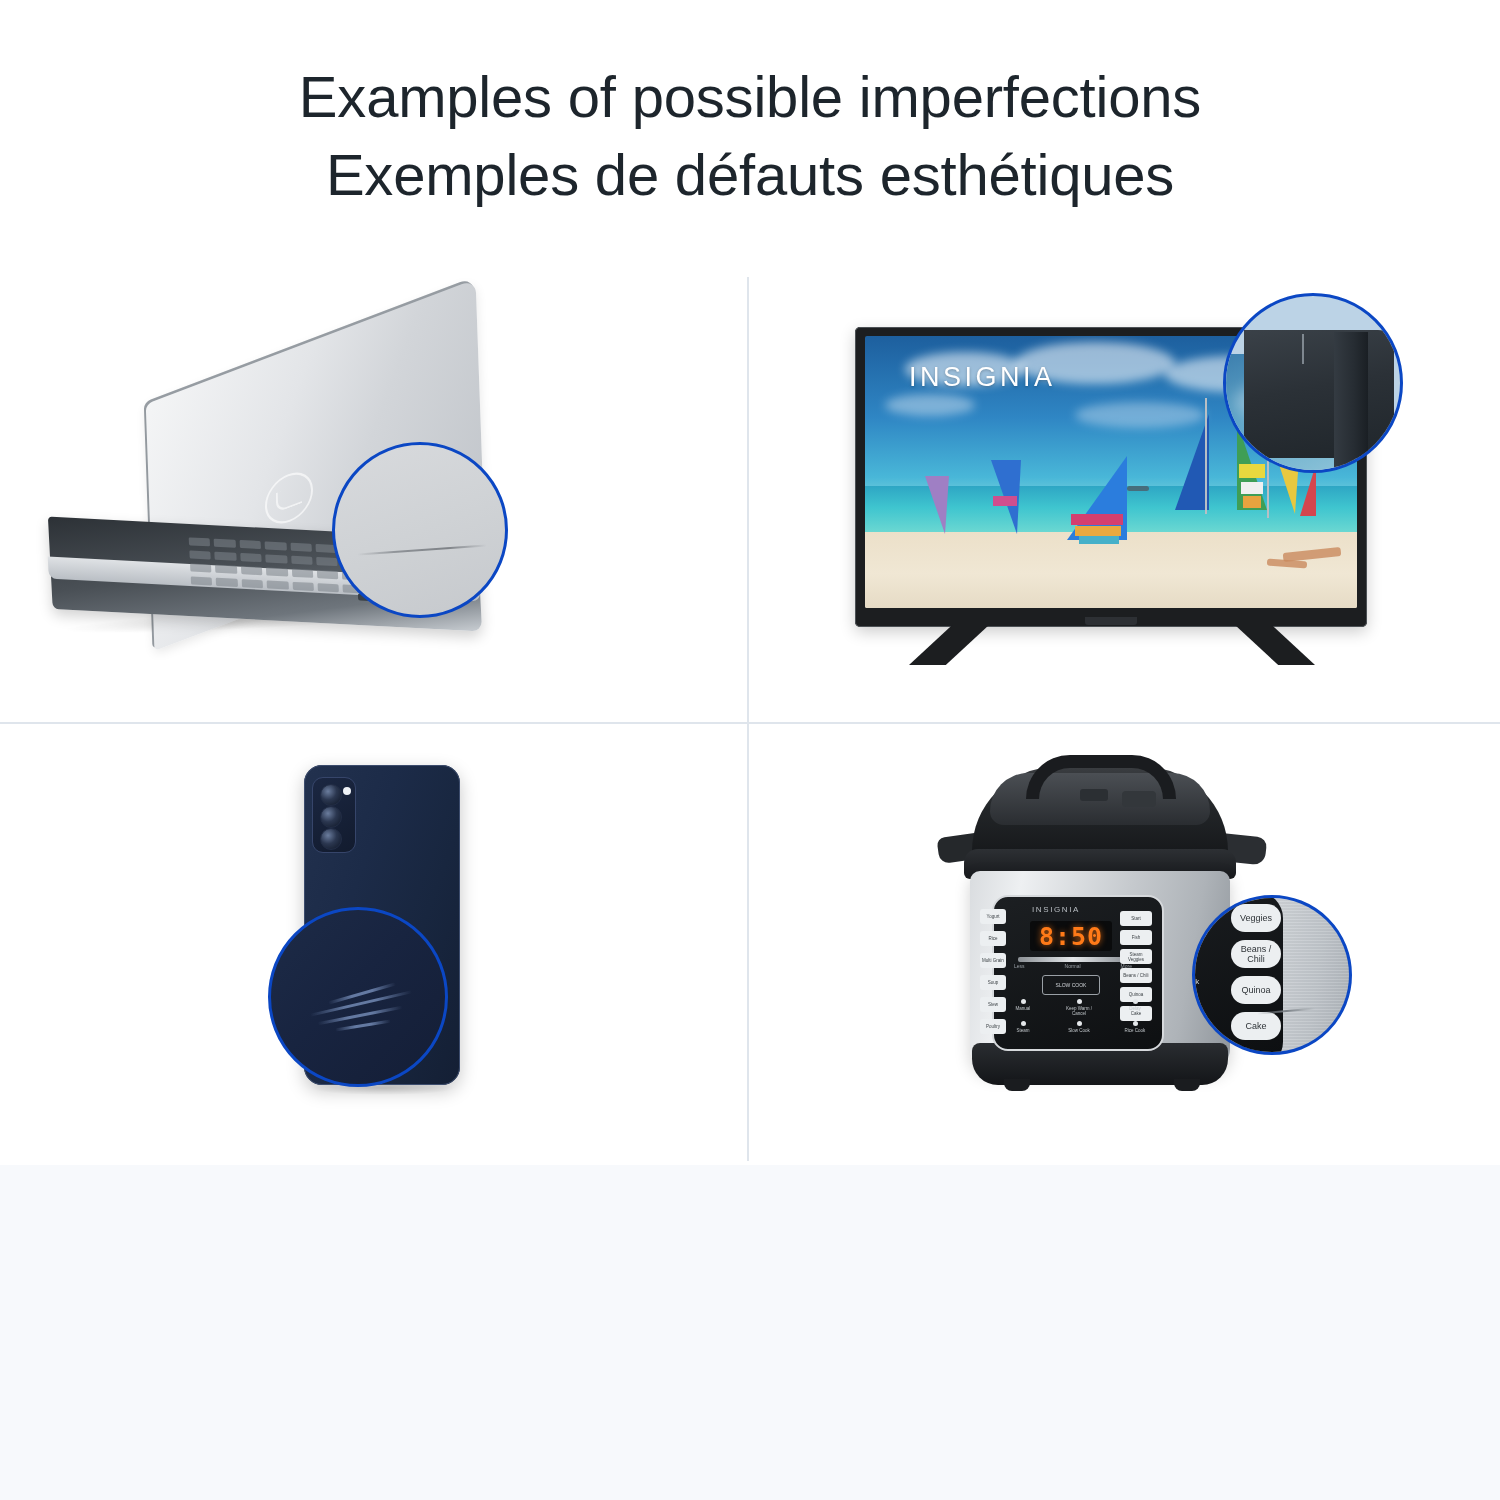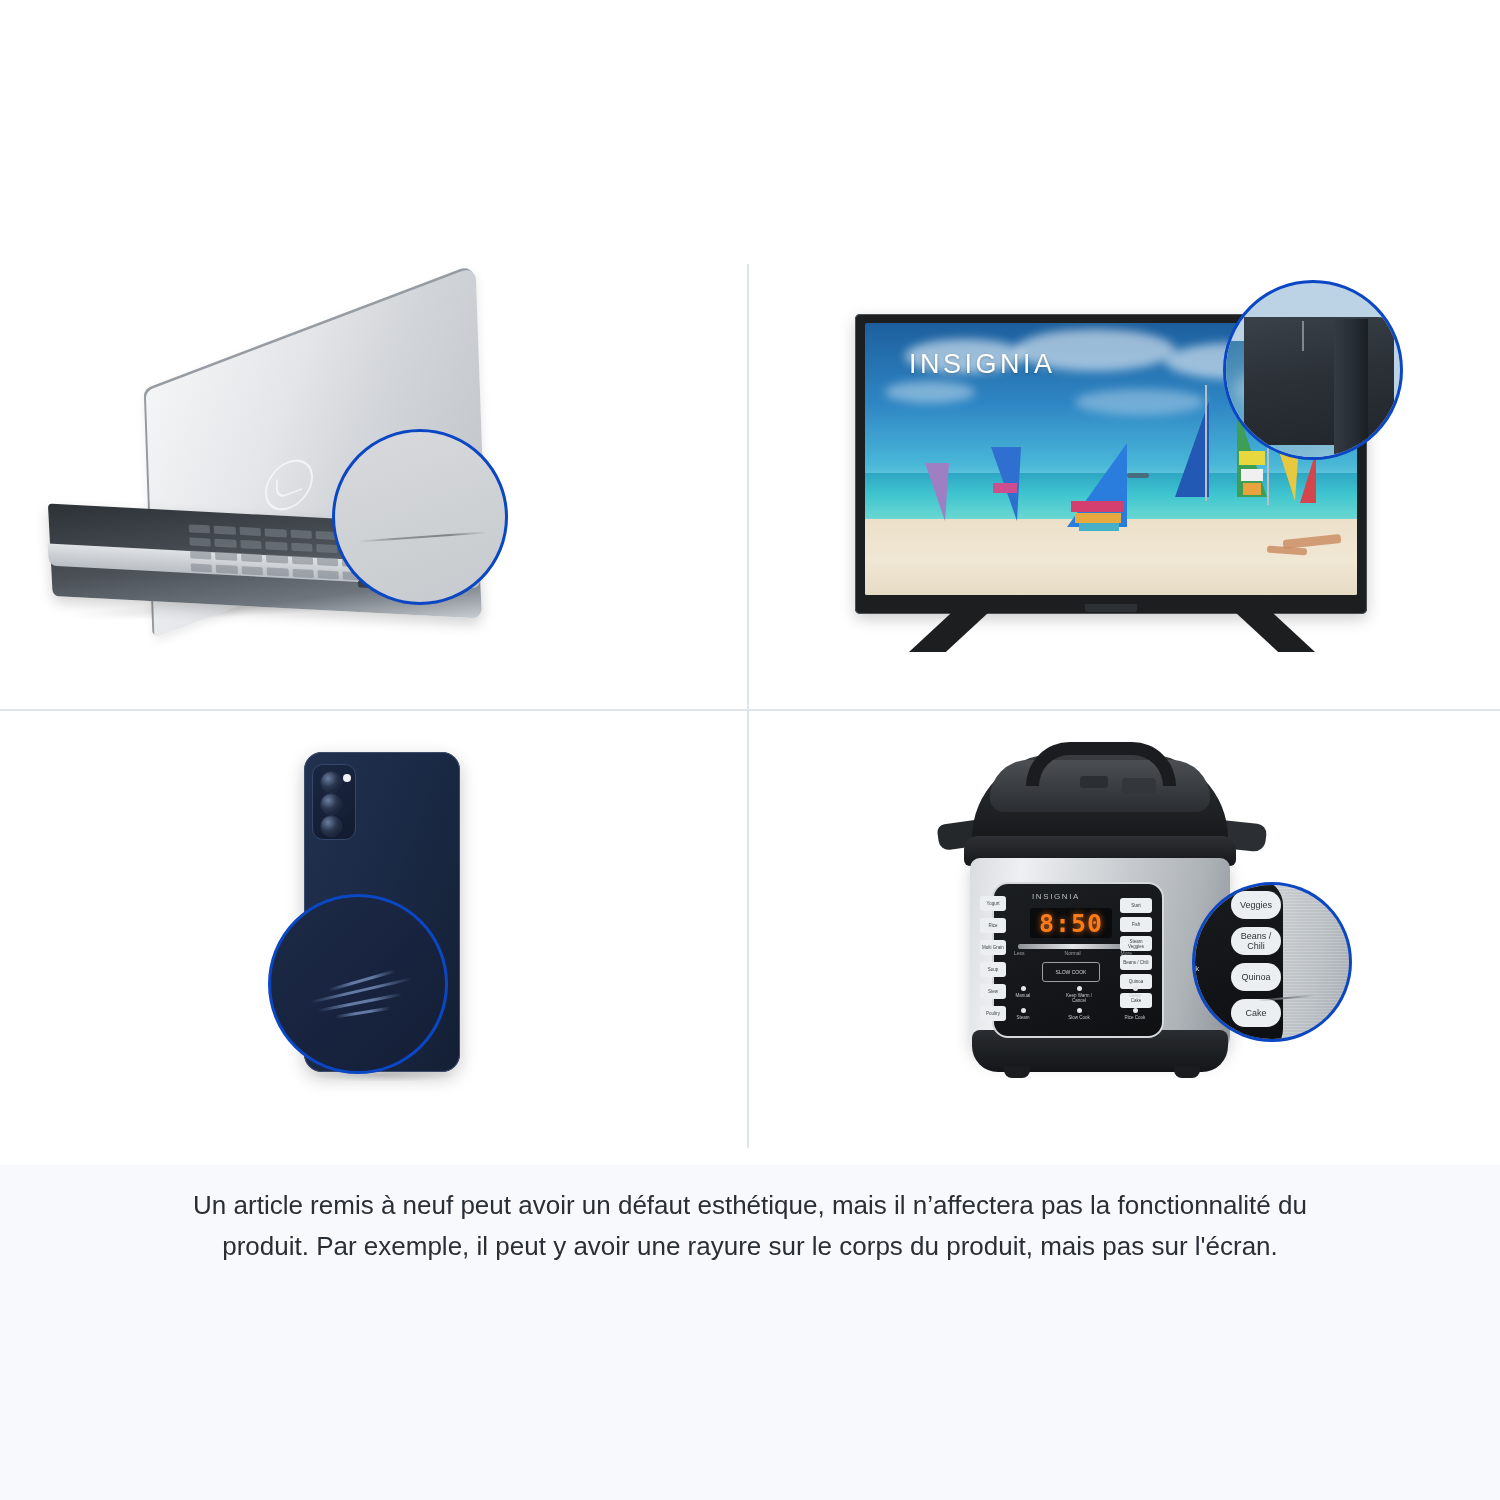--- a/index.html
+++ b/index.html
@@ -21,21 +21,21 @@
     display:block;
     color:#1d252c;
     font-size:58px;
     font-weight:300;
     line-height:78px;
     letter-spacing:-0.2px;
   }
 
   
   .grid{
-    position:absolute;left:0;top:264px;width:1500px;height:884px;
+    position:absolute;left:0;top:277px;width:1500px;height:884px;
   }
   .cell{position:absolute;overflow:hidden;}
   .cell-tl{left:0;top:0;width:747px;height:445px;}
   .cell-tr{left:750px;top:0;width:750px;height:445px;}
   .cell-bl{left:0;top:448px;width:747px;height:436px;}
   .cell-br{left:750px;top:448px;width:750px;height:436px;}
   .divider-v{
     position:absolute;left:747px;top:0;width:2px;height:884px;
     background:#dfe5ec;
   }
@@ -441,20 +441,24 @@
     margin:0 auto;
   }
   .para-en{padding-top:48px;}
   .para-fr{padding-top:20px;}
 </style>
 </head>
 <body>
 
 <div class="page">
 
+  <div class="title-block">
+    <span class="title-line">Examples of possible imperfections</span>
+    <span class="title-line">Exemples de défauts esthétiques</span>
+  </div>
 
   <div class="grid">
 
     <div class="divider-v"></div>
     <div class="divider-h"></div>
 
     <div class="cell cell-tl">
       <div class="laptop-wrap">
         <div class="laptop-shadow"></div>
         <div class="lid-edge"></div>
@@ -681,16 +685,15 @@
             <div class="z-btn">Cake</div>
           </div>
           <div class="z-scratch"></div>
         </div>
       </div>
     </div>
 
   </div>
 
   <div class="bottom">
-    <p class="para para-fr">Un article remis à neuf peut avoir un défaut esthétique, mais il n’affectera pas la fonctionnalité du produit. Par exemple, il peut y avoir une rayure sur le corps du produit, mais pas sur l'écran.</p>
   </div>
 
 </div>
 
 </body></html>

